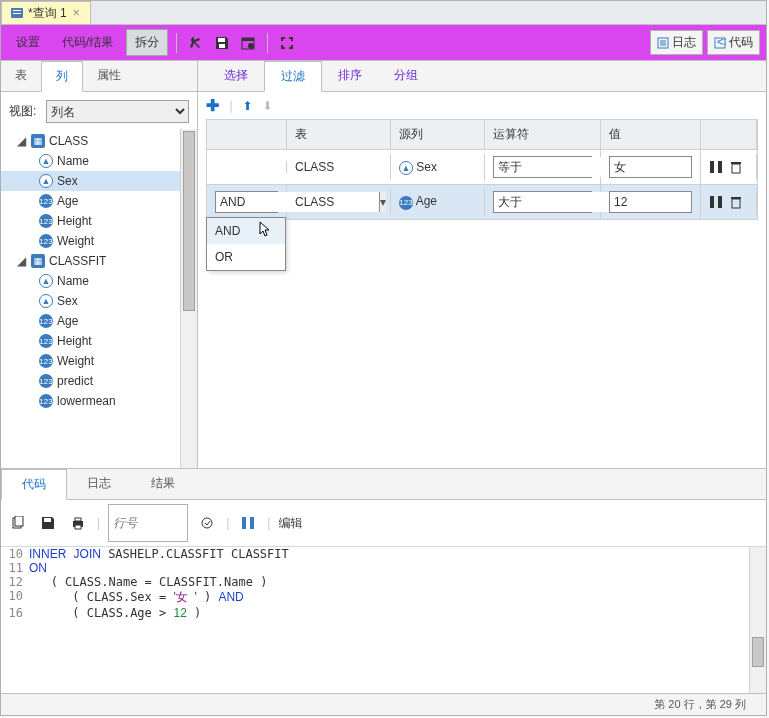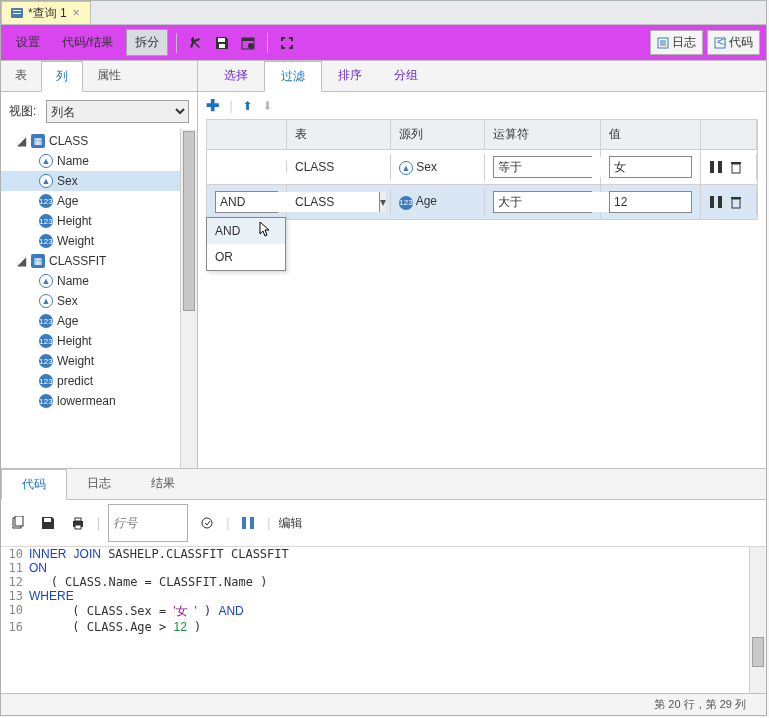--- a/index.html
+++ b/index.html
@@ -356,24 +356,20 @@
           </div>
           <div class="line">
             <span class="gutter">11</span>
             <pre><span class="kw">ON</span></pre>
           </div>
           <div class="line">
             <span class="gutter">12</span>
             <pre>   ( CLASS.Name = CLASSFIT.Name )</pre>
           </div>
           <div class="line">
-            <span class="gutter">13</span>
-            <pre><span class="kw">WHERE</span></pre>
-          </div>
-          <div class="line">
             <span class="gutter">10</span>
             <pre>      ( CLASS.Sex = <span class="str">'女  '</span> ) <span class="kw">AND</span></pre>
           </div>
           <div class="line">
             <span class="gutter">16</span>
             <pre>      ( CLASS.Age &gt; <span class="num-lit">12</span> )</pre>
           </div>
         </div>
       <div class="vscroll">
           <div class="thumb" style="top:90px;height:30px"></div>

